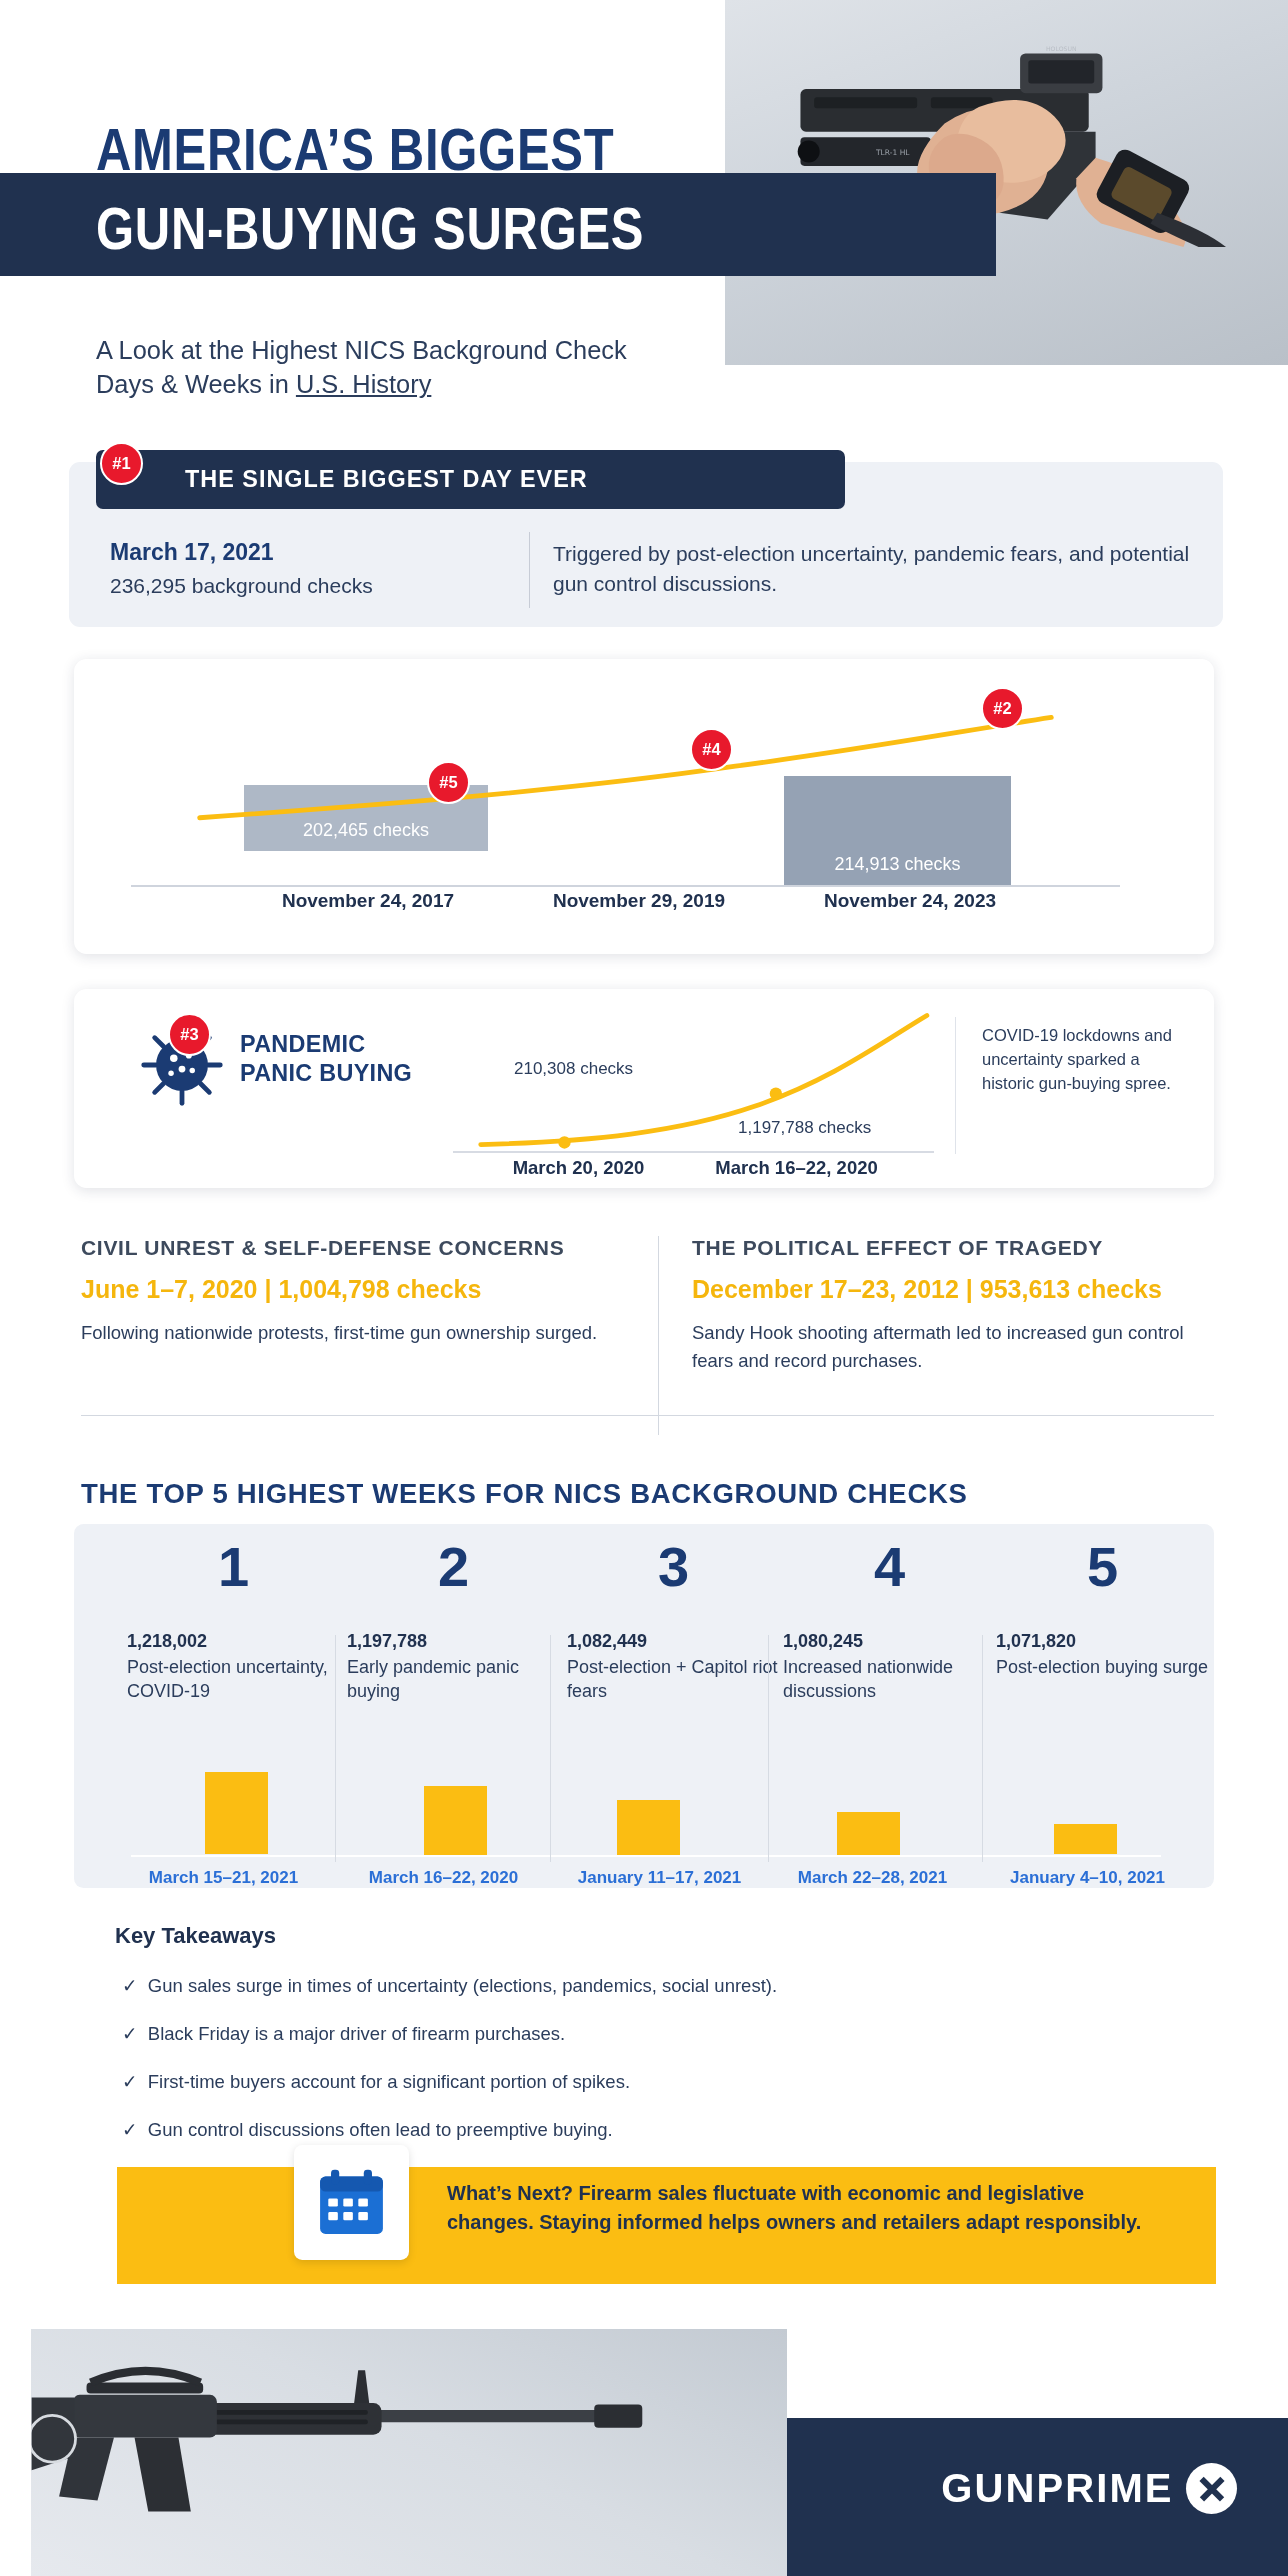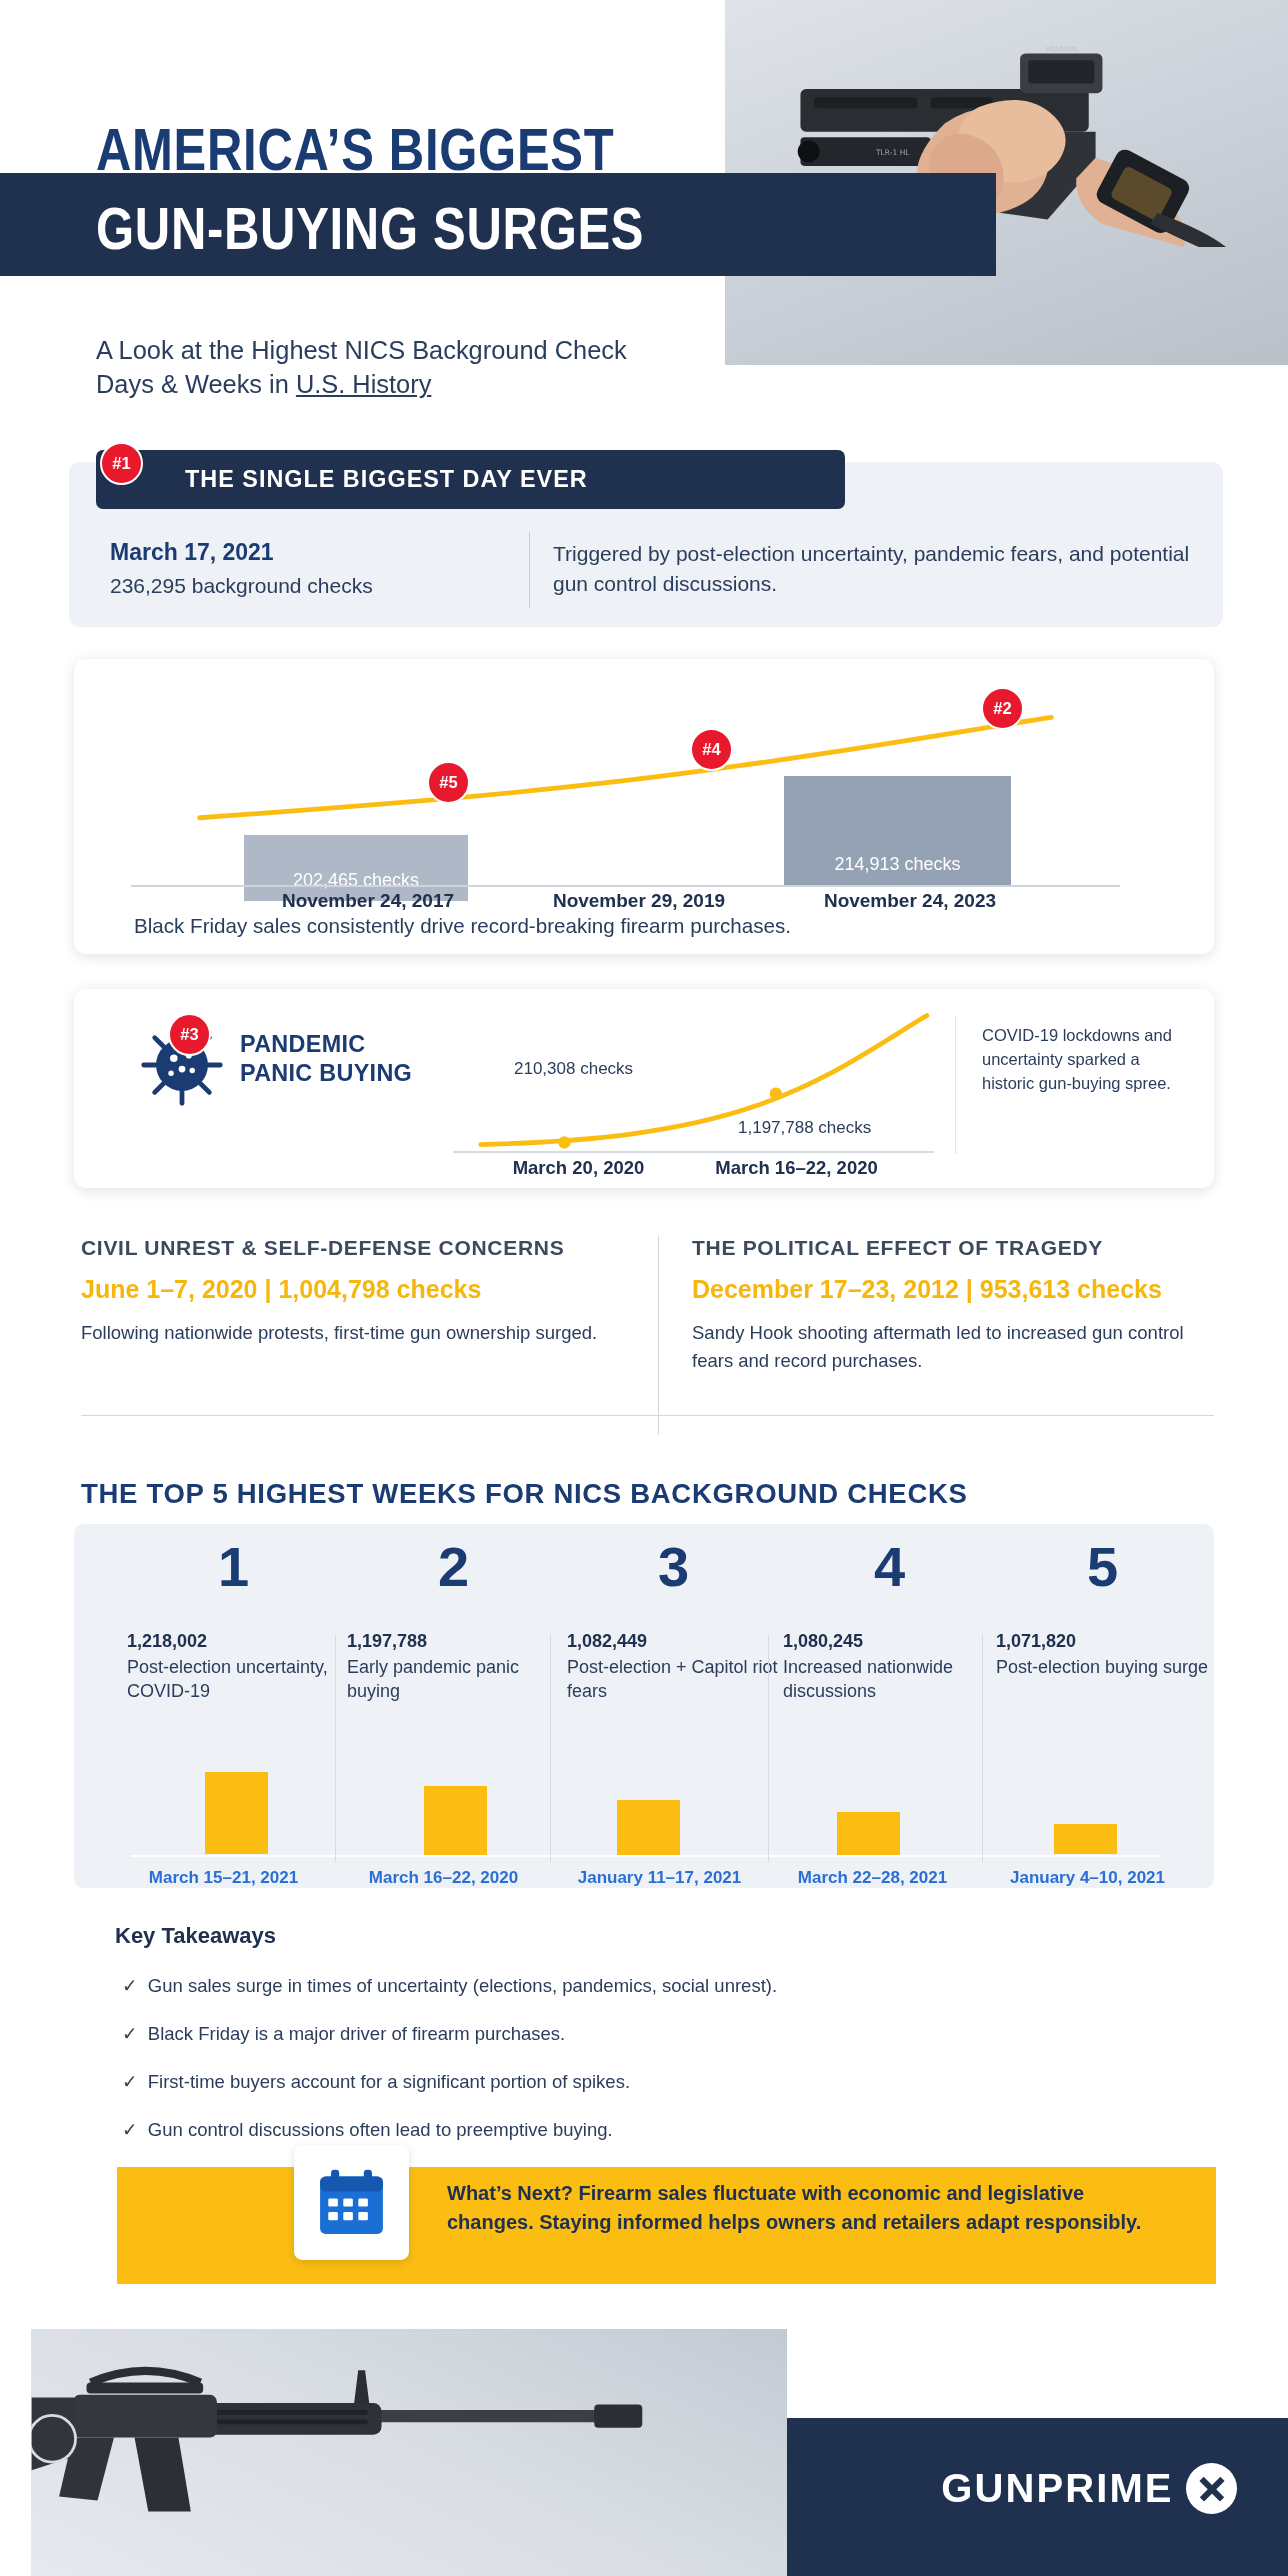--- a/index.html
+++ b/index.html
@@ -222,41 +222,40 @@
   <div class="badge sec1-badge">#1</div>
   <div class="sec1-left">
     <div class="sec1-date">March 17, 2021</div>
     <div class="sec1-checks">236,295 background checks</div>
   </div>
   <div class="sec1-div"></div>
   <div class="sec1-right">Triggered by post-election uncertainty, pandemic fears, and potential gun control discussions.</div>
 
   <div class="sec2"></div>
 
-  <div class="bar" style="left:244px; width:224px; height:66px; top:835px;">
+  <div class="bar" style="left:244px; width:244px; height:66px; top:785px;">
     <span>202,465  checks</span>
   </div>
   <div class="bar" style="left:784px; width:227px; height:109px; top:776px; background:#95a2b4;">
     <span>214,913 checks</span>
   </div>
 
   <svg style="position:absolute; left:131px; top:694px; width:989px; height:196px;" viewBox="0 0 1440 285">
     <path d="M100 180 C 380 160, 640 140, 880 105 C 1080 78, 1220 52, 1340 34" stroke="#fbbd12" stroke-width="7" fill="none" stroke-linecap="round"></path>
   </svg>
   <div class="bf-axis"></div>
 
   <div class="badge" style="left:427px; top:761px;">#5</div>
   <div class="badge" style="left:690px; top:728px;">#4</div>
   <div class="badge" style="left:981px; top:687px;">#2</div>
 
   <div class="bf-label" style="left:227px; top:890px; width:282px;">November 24, 2017</div>
   <div class="bf-label" style="left:498px; top:890px; width:282px;">November 29, 2019</div>
   <div class="bf-label" style="left:769px; top:890px; width:282px;">November 24, 2023</div>
 
-  <div class="bf-note">Black Friday sales consistently drive record-breaking firearm purchases.</div>
 
   <div class="sec3"></div>
   <svg class="virus" viewBox="0 0 120 120">
     <g stroke="#1b3b73" stroke-width="7" stroke-linecap="round">
       <line x1="60" y1="4" x2="60" y2="22"></line>
         <line x1="60" y1="98" x2="60" y2="116"></line>
       <line x1="4" y1="60" x2="22" y2="60"></line>
         <line x1="98" y1="60" x2="116" y2="60"></line>
       <line x1="20" y1="20" x2="33" y2="33"></line>
         <line x1="87" y1="87" x2="100" y2="100"></line>

